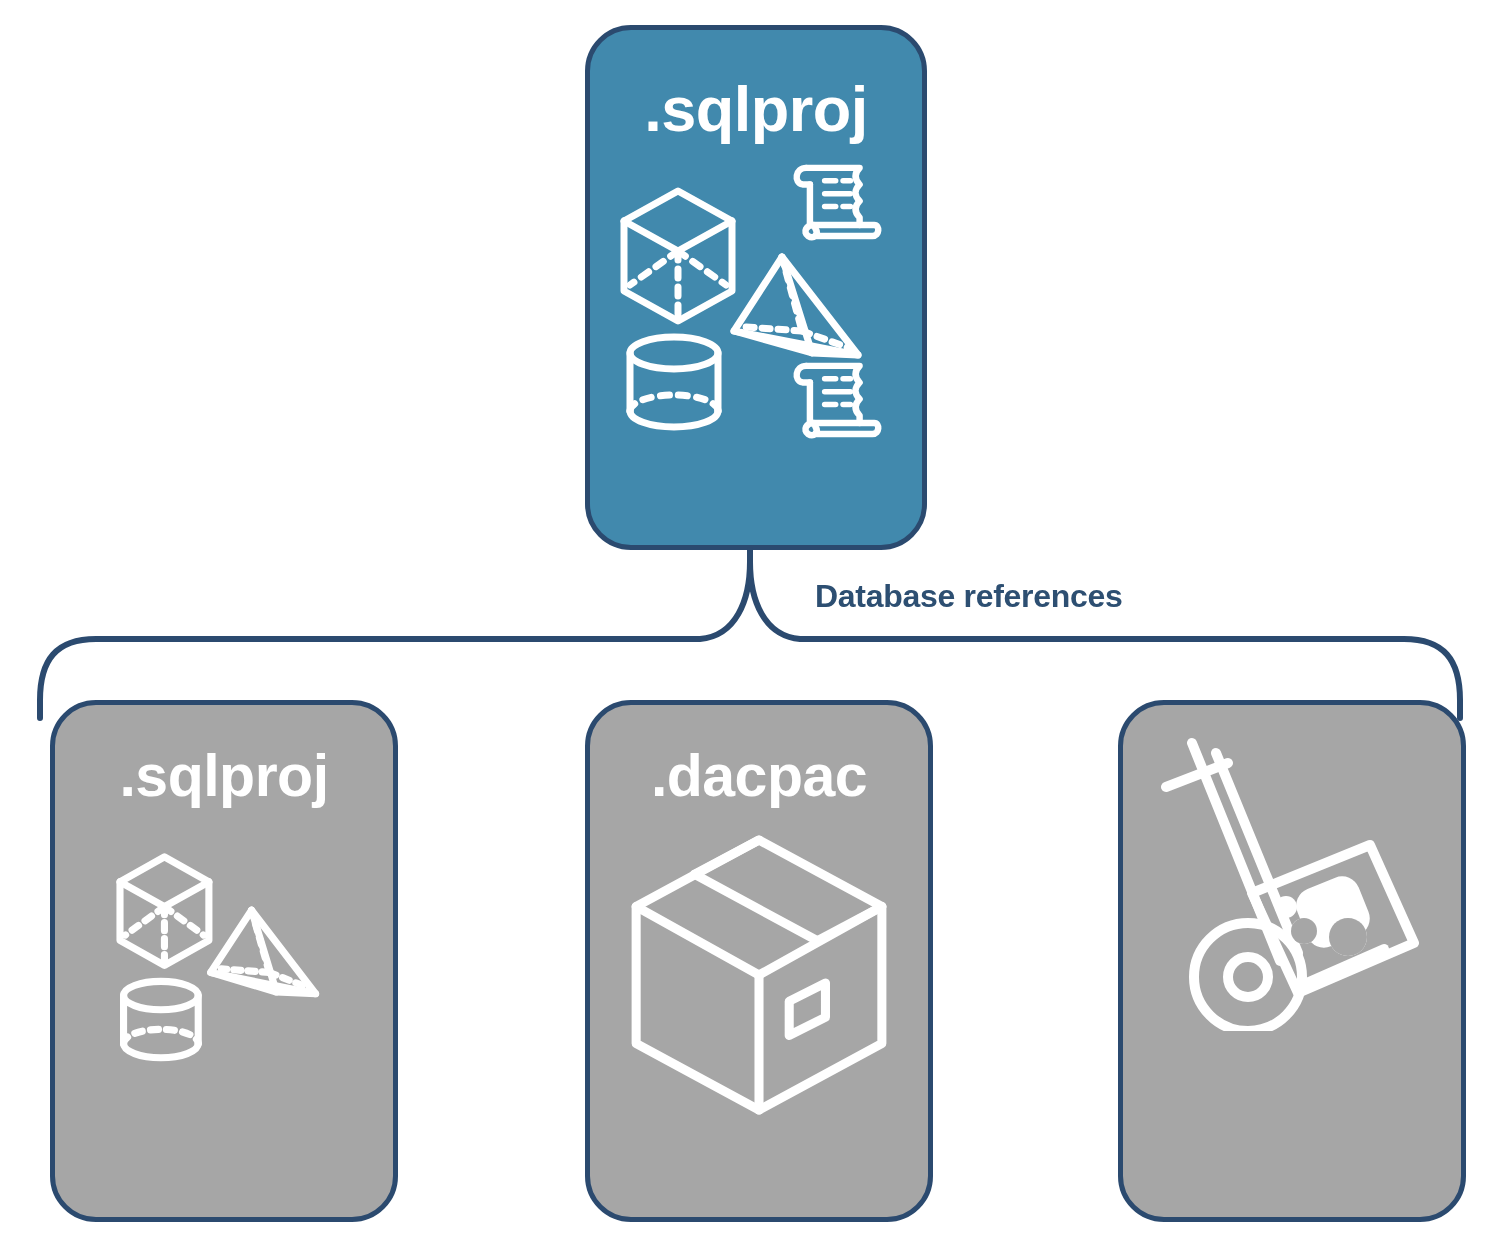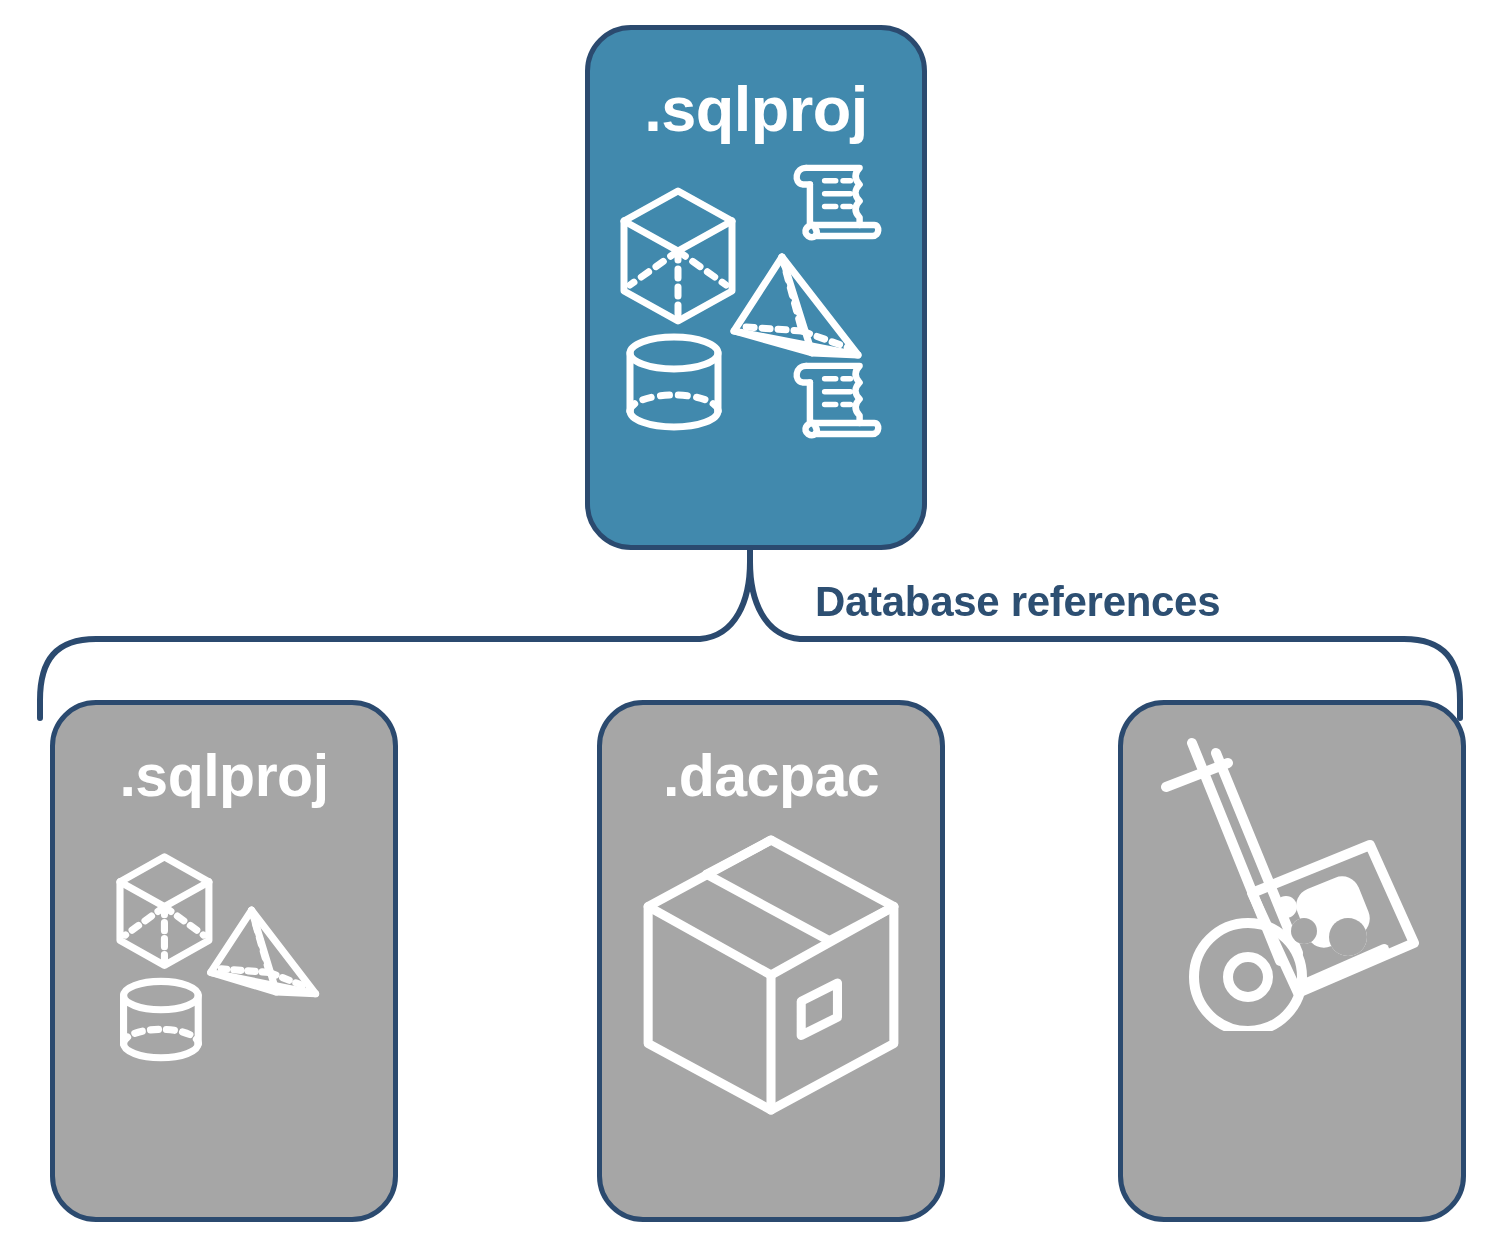--- a/index.html
+++ b/index.html
@@ -33,21 +33,21 @@
     width: 342px;
     height: 525px;
   }
   .card-secondary {
     background: #A6A6A6;
     top: 700px;
     width: 348px;
     height: 522px;
   }
   #card-sqlproj-ref  { left: 50px; }
-  #card-dacpac       { left: 585px; margin-left: 12px; }
+  #card-dacpac       { left: 585px; }
   #card-nupkg        { left: 1118px; }
 
   .card-title {
     color: #ffffff;
     font-weight: bold;
     letter-spacing: -0.5px;
     line-height: 1;
     text-align: center;
     user-select: none;
   }
@@ -74,21 +74,21 @@
     left: 0;
     top: 540px;
     width: 1500px;
     height: 200px;
     pointer-events: none;
   }
   .label-db-refs {
     position: absolute;
     left: 815px;
     top: 578px;
-    font-size: 42px;
+    font-size: 32px;
     font-weight: bold;
     color: #2D4F72;
     letter-spacing: -0.3px;
     white-space: nowrap;
     user-select: none;
   }
 </style>
 </head>
 <body>
 

